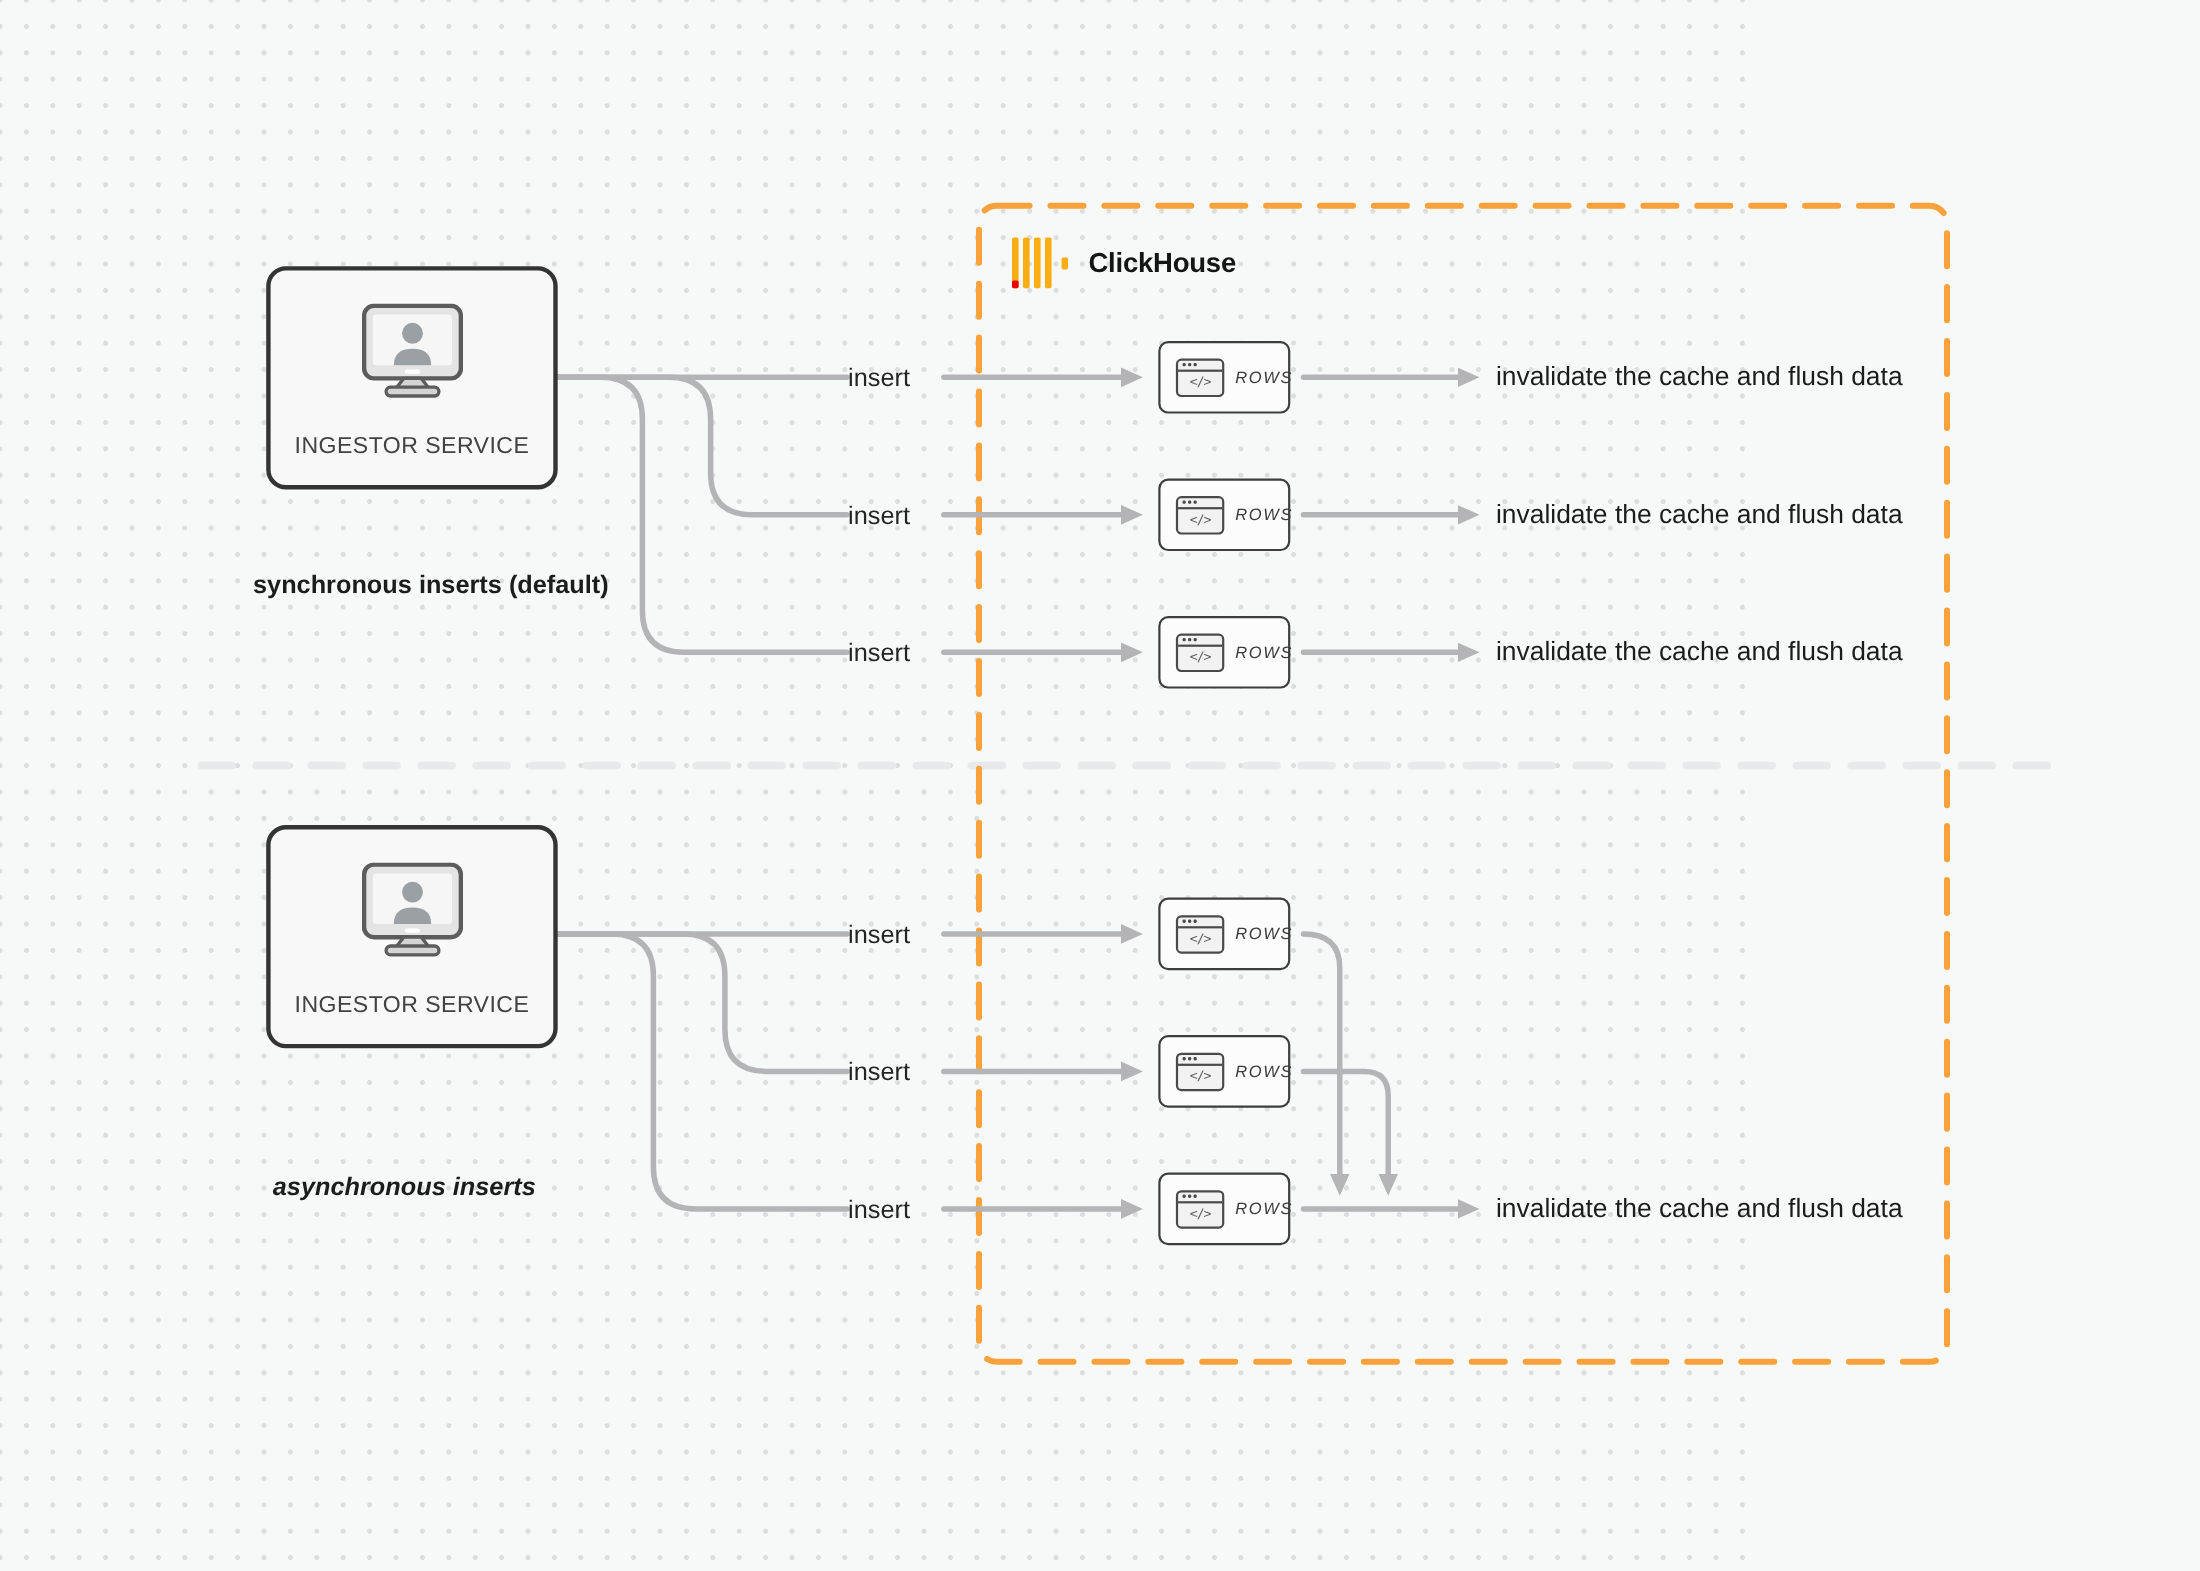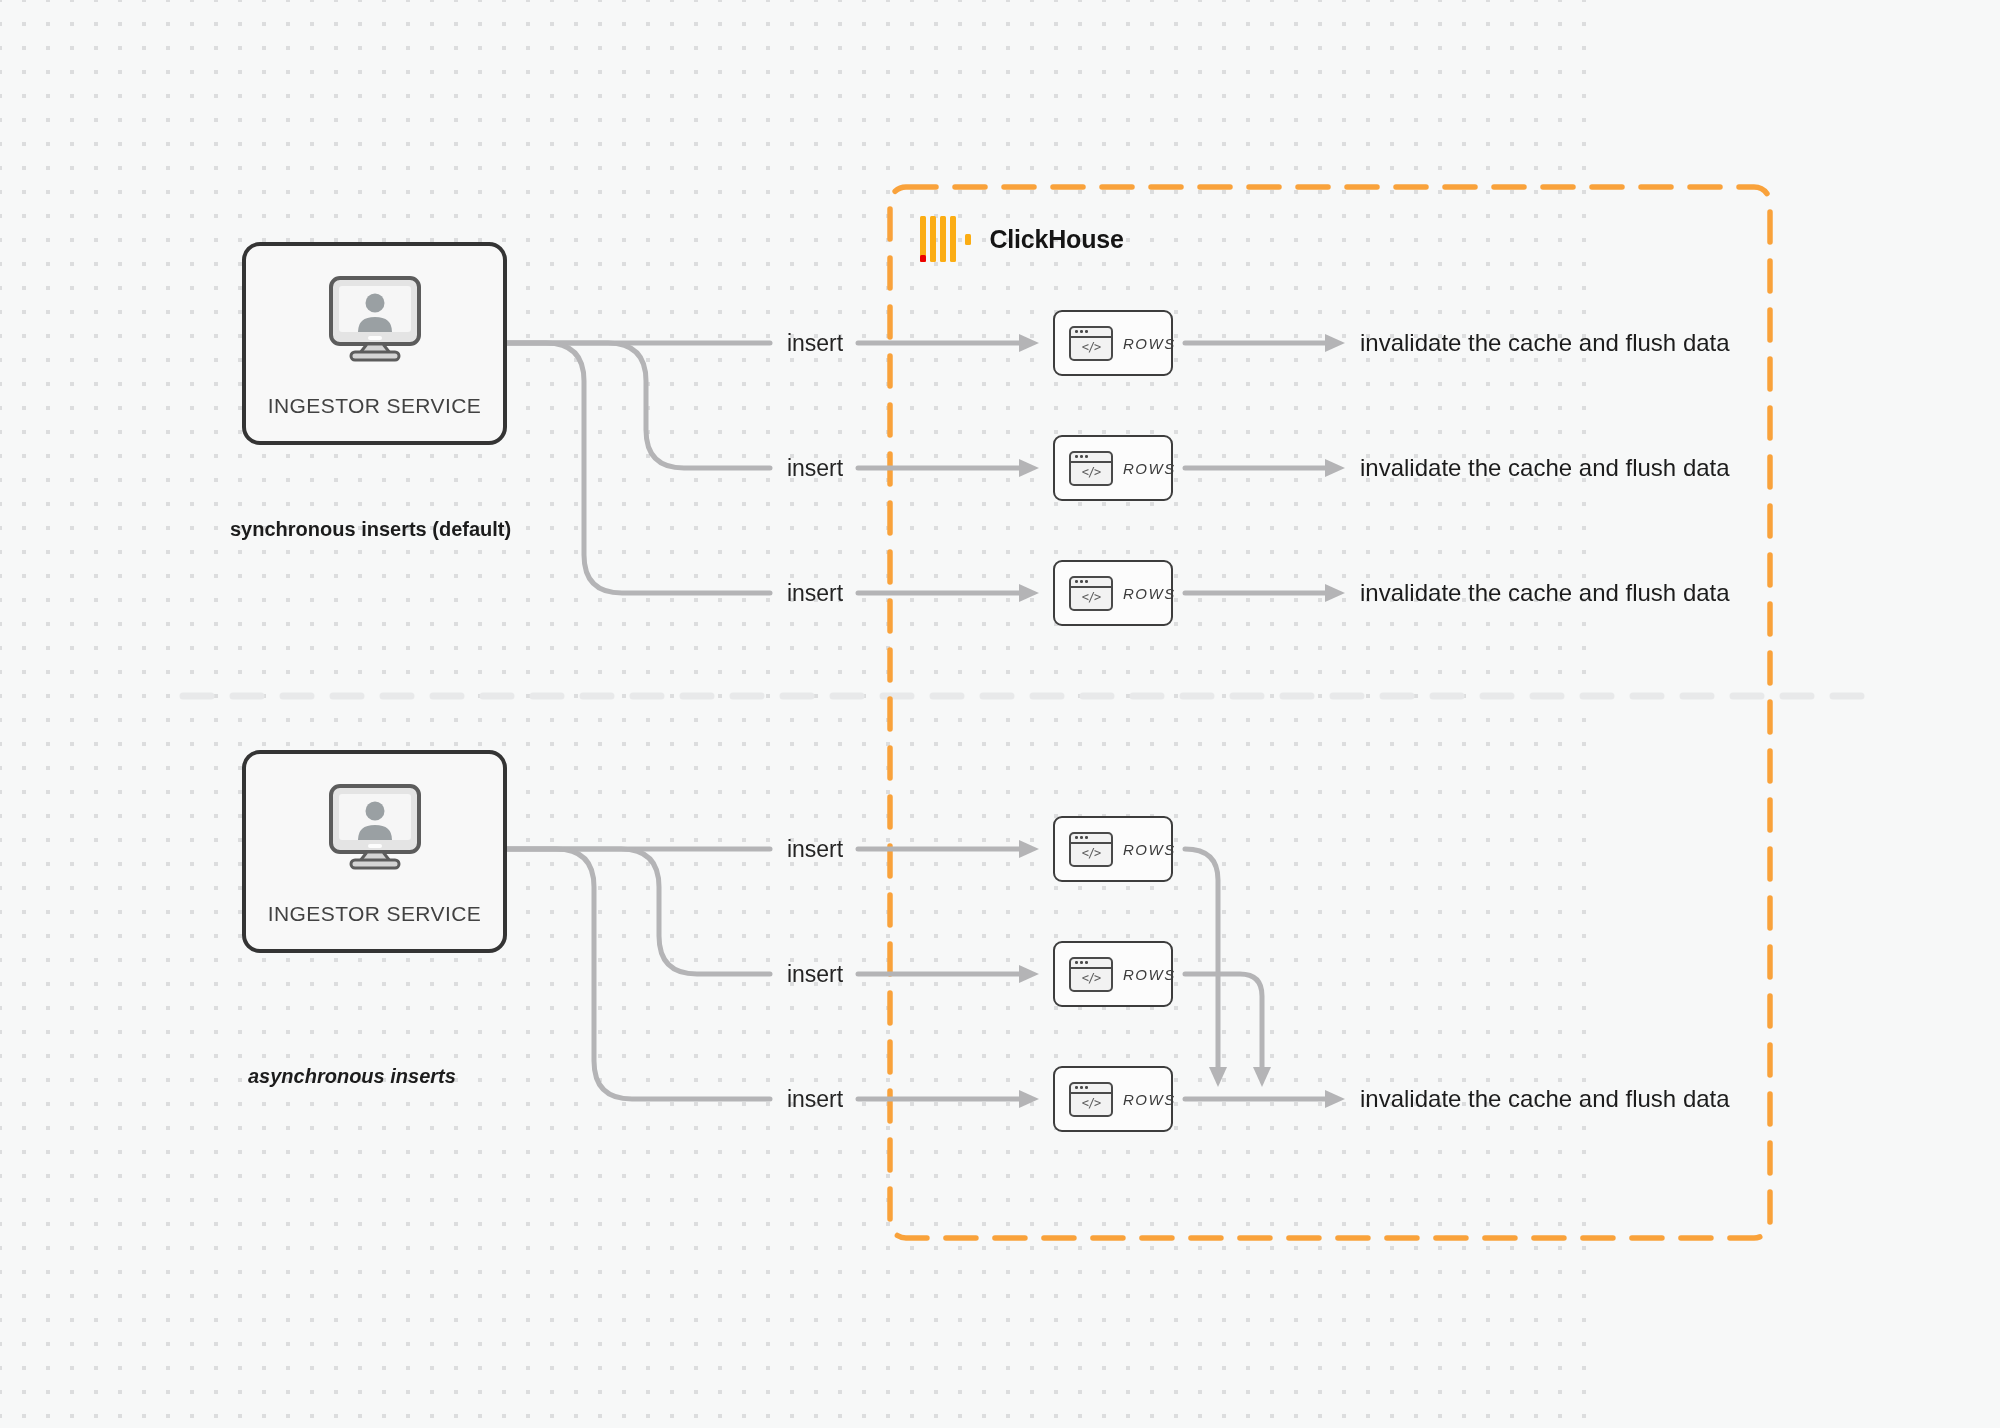--- a/index.html
+++ b/index.html
@@ -25,26 +25,26 @@
     box-sizing:border-box;
     display:flex;flex-direction:column;align-items:center;justify-content:center;
     gap:20px;padding-top:6px;
   }
   .ingestor-label{
     font-size:21px;color:#424242;letter-spacing:0.4px;white-space:nowrap;margin-top:12px;
   }
 
   
   .caption{
-    position:absolute;font-size:20px;font-weight:bold;color:#1c1c1c;white-space:nowrap;
+    position:absolute;font-size:23px;font-weight:bold;color:#1c1c1c;white-space:nowrap;
   }
 
   
   .insert-label{
-    position:absolute;width:88px;text-align:center;
+    position:absolute;width:88px;
     font-size:23px;color:#242424;line-height:30px;white-space:nowrap;
   }
 
   
   .result-label{
     position:absolute;font-size:24px;color:#1c1c1c;line-height:28px;white-space:nowrap;
   }
 
   
   .rows-card{

